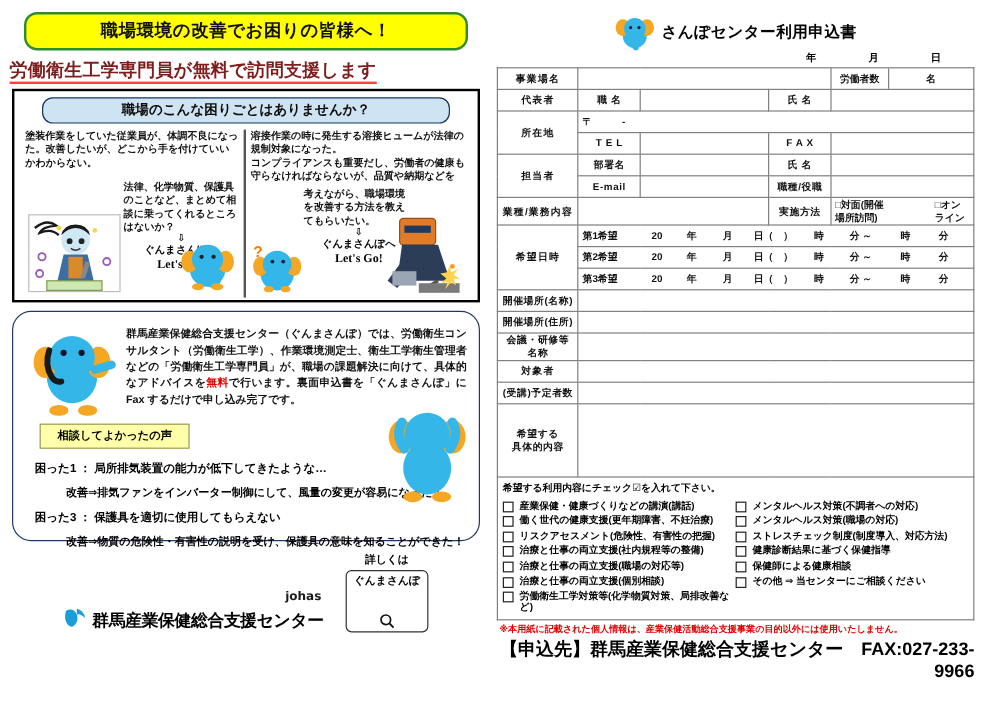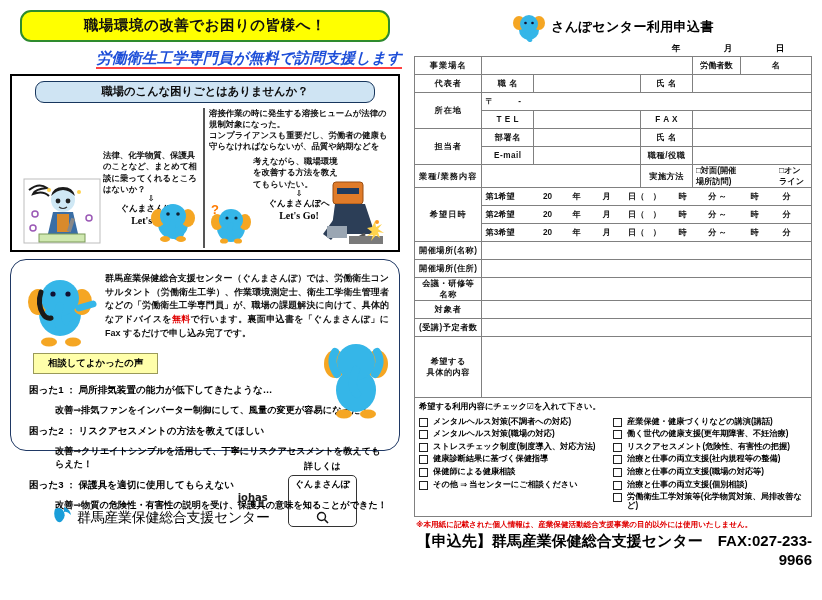--- a/index.html
+++ b/index.html
@@ -14,23 +14,22 @@
   
   .leaflet{width:410px;height:600px;position:relative;padding:6px 8px 0 8px;box-sizing:border-box;}
 
   .hero-box{
     margin:4px 12px 0 12px;background:#ffff00;border:2px solid #2e8b2e;border-radius:11px;
     text-align:center;padding:4px 0 5px 0;
   }
   .hero-box .t{font-size:14.5px;font-weight:bold;color:#111;letter-spacing:.5px;}
 
   .hero-sub{
-    text-align:right;margin:7px 0 6px 0;font-size:15px;font-weight:bold;color:#1d4ed8;
+    text-align:left;margin:7px 0 6px 0;font-size:15px;font-weight:bold;color:#7f1d1d;
     letter-spacing:.2px;
-    font-style:italic;
   }
   .hero-sub span{
     border-bottom:2.5px solid #ff4040;padding-bottom:1px;
   }
 
   
   .prob-panel{border:2px solid #000;margin:0 2px;padding:5px 5px 4px 5px;height:178px;box-sizing:border-box;position:relative;}
   .prob-head{
     border:1.6px solid #17365d;border-radius:9px;background:#cfe4f3;
     margin:0 18px 5px 18px;text-align:center;padding:2px 0 3px 0;
@@ -69,21 +68,21 @@
   }
   .trouble{font-size:9.6px;font-weight:bold;margin:8px 0 0 8px;}
   .fix{font-size:9.2px;font-weight:bold;margin:7px 0 0 34px;}
 
   .desc-eleph-big{position:absolute;right:6px;top:74px;width:74px;height:86px;}
 
   
   .lfooter{display:flex;align-items:flex-end;justify-content:center;gap:18px;margin-top:9px;}
   .logo-wrap{display:flex;align-items:flex-end;gap:4px;position:relative;}
   .logo-mark{width:20px;height:22px;}
-  .logo-name{font-size:14px;font-weight:normal;letter-spacing:-.3px;}
+  .logo-name{font-size:14px;font-weight:bold;letter-spacing:-.3px;}
   .johas{position:absolute;right:2px;top:-13px;font-size:10px;font-weight:bold;color:#1b1b1b;font-family:"DejaVu Sans",sans-serif;}
   .more{font-size:9px;font-weight:bold;text-align:center;}
   .searchbox{
     border:1.4px solid #333;border-radius:5px;padding:2px 6px;display:flex;align-items:center;gap:20px;margin-top:2px;flex-direction:column;
   }
   .searchbox .q{font-size:9px;font-weight:bold;}
 
   
   .form{width:412px;height:600px;position:relative;padding:6px 10px 4px 4px;box-sizing:border-box;}
   .form-title{display:flex;align-items:center;justify-content:center;gap:5px;margin:6px 0 1px 0;}
@@ -134,20 +133,21 @@
     <div class="hero-sub">
       <span>労働衛生工学専門員が無料で訪問支援します</span>
     </div>
 
     <div class="prob-panel">
       <div class="prob-head">職場のこんな困りごとはありませんか？</div>
 
       <div class="prob-cols">
 
         <div class="prob-col left">
+          <div class="prob-txt">塗装作業をしていた従業員が、体調不良になった。改善したいが、どこから手を付けていいかわからない。</div>
 
           <div class="callout">
             <div class="prob-sub">法律、化学物質、保護具のことなど、まとめて相談に乗ってくれるところはないか？</div>
             <div class="goline">
               <span class="arrow">⇩</span>
               <span>ぐんまさんぽへ</span>
               <div class="lets">Let's Go!</div>
             </div>
           </div>
 
@@ -246,24 +246,20 @@
         </div>
       </div>
 
       <div class="voice-tag">相談してよかったの声</div>
 
       <div>
         <div class="trouble">困った1 ： 局所排気装置の能力が低下してきたような…</div>
         <div class="fix">改善⇒排気ファンをインバーター制御にして、風量の変更が容易になった！</div>
       </div>
       <div>
-        <div class="trouble">困った2 ： リスクアセスメントの方法を教えてほしい</div>
-        <div class="fix">改善⇒クリエイトシンプルを活用して、丁寧にリスクアセスメントを教えてもらえた！</div>
-      </div>
-      <div>
         <div class="trouble">困った3 ： 保護具を適切に使用してもらえない</div>
         <div class="fix">改善⇒物質の危険性・有害性の説明を受け、保護具の意味を知ることができた！</div>
       </div>
 
       <svg class="desc-eleph-big" viewBox="0 0 74 86">
         <ellipse cx="37" cy="56" rx="20" ry="22" fill="#35b6e8"></ellipse>
         <ellipse cx="16" cy="30" rx="11" ry="14" fill="#f5a623"></ellipse>
         <ellipse cx="58" cy="30" rx="11" ry="14" fill="#f5a623"></ellipse>
         <ellipse cx="37" cy="28" rx="19" ry="18" fill="#35b6e8"></ellipse>
         <path d="M37 36 q-7 16 1 24" stroke="#35b6e8" stroke-width="8" fill="none" stroke-linecap="round"></path>
@@ -454,71 +450,71 @@
         </tr>
       </tbody>
     </table>
 
     <div class="check-area">
       <div class="check-lead">希望する利用内容にチェック☑を入れて下さい。</div>
       <div class="check-cols">
         <div class="check-col">
           <div class="chk">
               <span class="bx"></span>
-              <span class="tx">メンタルヘルス対策(不調者への対応)</span>
-            </div>
-          <div class="chk">
-              <span class="bx"></span>
-              <span class="tx">メンタルヘルス対策(職場の対応)</span>
-            </div>
-          <div class="chk">
-              <span class="bx"></span>
-              <span class="tx">ストレスチェック制度(制度導入、対応方法)</span>
-            </div>
-          <div class="chk">
-              <span class="bx"></span>
-              <span class="tx">健康診断結果に基づく保健指導</span>
-            </div>
-          <div class="chk">
-              <span class="bx"></span>
-              <span class="tx">保健師による健康相談</span>
-            </div>
-          <div class="chk">
-              <span class="bx"></span>
-              <span class="tx">その他 ⇒ 当センターにご相談ください</span>
+              <span class="tx">産業保健・健康づくりなどの講演(講話)</span>
+            </div>
+          <div class="chk">
+              <span class="bx"></span>
+              <span class="tx">働く世代の健康支援(更年期障害、不妊治療)</span>
+            </div>
+          <div class="chk">
+              <span class="bx"></span>
+              <span class="tx">リスクアセスメント(危険性、有害性の把握)</span>
+            </div>
+          <div class="chk">
+              <span class="bx"></span>
+              <span class="tx">治療と仕事の両立支援(社内規程等の整備)</span>
+            </div>
+          <div class="chk">
+              <span class="bx"></span>
+              <span class="tx">治療と仕事の両立支援(職場の対応等)</span>
+            </div>
+          <div class="chk">
+              <span class="bx"></span>
+              <span class="tx">治療と仕事の両立支援(個別相談)</span>
+            </div>
+          <div class="chk">
+              <span class="bx"></span>
+              <span class="tx">労働衛生工学対策等(化学物質対策、局排改善など)</span>
             </div>
         </div>
         <div class="check-col">
           <div class="chk">
               <span class="bx"></span>
-              <span class="tx">産業保健・健康づくりなどの講演(講話)</span>
-            </div>
-          <div class="chk">
-              <span class="bx"></span>
-              <span class="tx">働く世代の健康支援(更年期障害、不妊治療)</span>
-            </div>
-          <div class="chk">
-              <span class="bx"></span>
-              <span class="tx">リスクアセスメント(危険性、有害性の把握)</span>
-            </div>
-          <div class="chk">
-              <span class="bx"></span>
-              <span class="tx">治療と仕事の両立支援(社内規程等の整備)</span>
-            </div>
-          <div class="chk">
-              <span class="bx"></span>
-              <span class="tx">治療と仕事の両立支援(職場の対応等)</span>
-            </div>
-          <div class="chk">
-              <span class="bx"></span>
-              <span class="tx">治療と仕事の両立支援(個別相談)</span>
-            </div>
-          <div class="chk">
-              <span class="bx"></span>
-              <span class="tx">労働衛生工学対策等(化学物質対策、局排改善など)</span>
+              <span class="tx">メンタルヘルス対策(不調者への対応)</span>
+            </div>
+          <div class="chk">
+              <span class="bx"></span>
+              <span class="tx">メンタルヘルス対策(職場の対応)</span>
+            </div>
+          <div class="chk">
+              <span class="bx"></span>
+              <span class="tx">ストレスチェック制度(制度導入、対応方法)</span>
+            </div>
+          <div class="chk">
+              <span class="bx"></span>
+              <span class="tx">健康診断結果に基づく保健指導</span>
+            </div>
+          <div class="chk">
+              <span class="bx"></span>
+              <span class="tx">保健師による健康相談</span>
+            </div>
+          <div class="chk">
+              <span class="bx"></span>
+              <span class="tx">その他 ⇒ 当センターにご相談ください</span>
             </div>
         </div>
       </div>
     </div>
 
     <div class="note-red">※本用紙に記載された個人情報は、産業保健活動総合支援事業の目的以外には使用いたしません。</div>
     <div class="submit-line">【申込先】群馬産業保健総合支援センター　FAX:027-233-9966</div>
   </div>
 </div>
 

